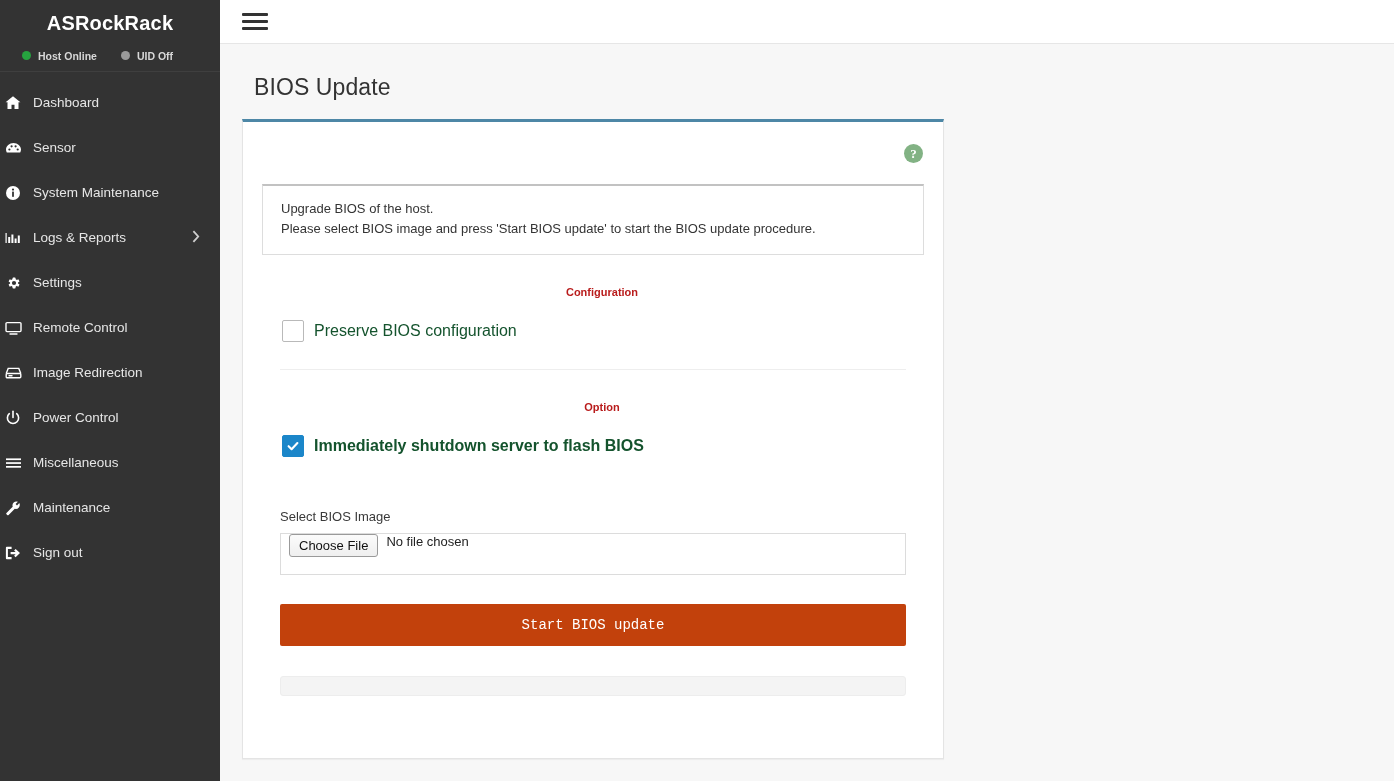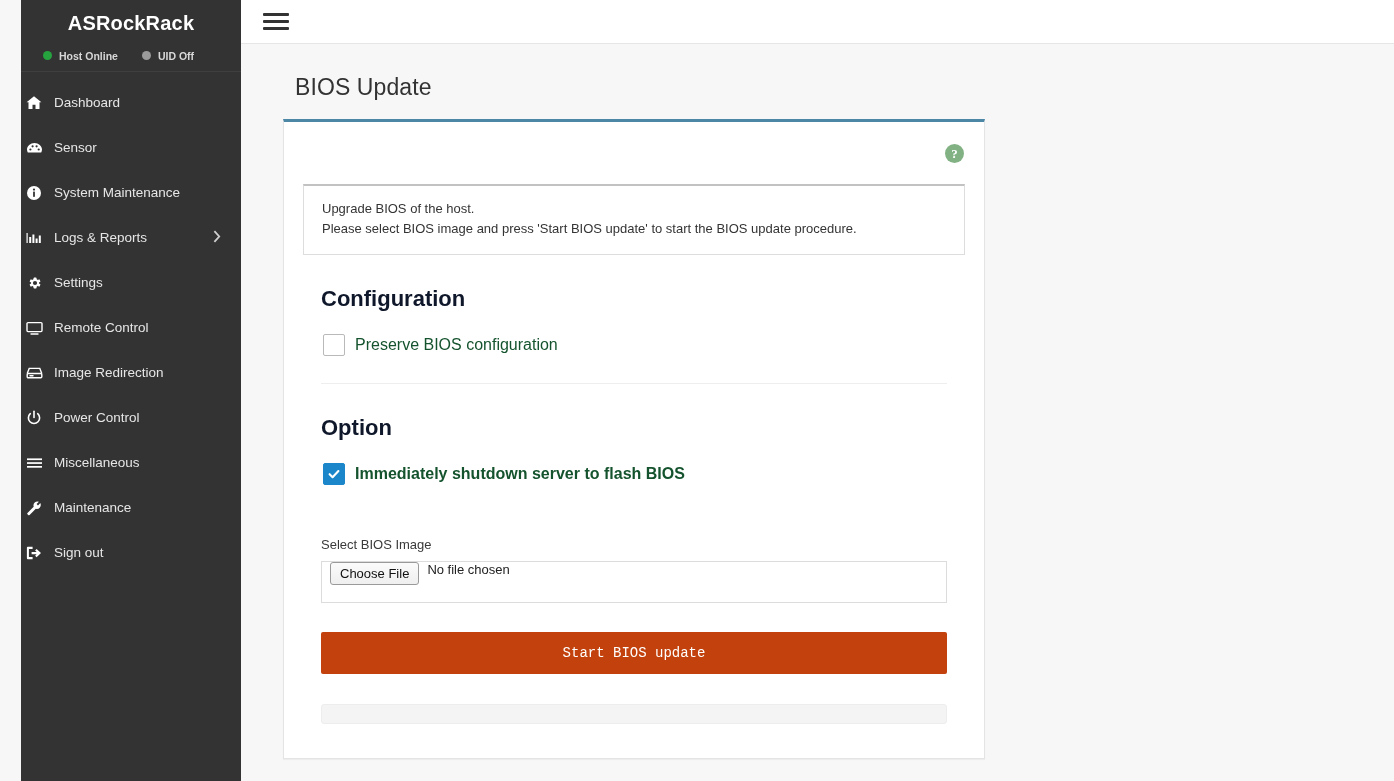--- a/index.html
+++ b/index.html
@@ -10,21 +10,20 @@
     font-family: "Liberation Sans", sans-serif;
     -webkit-font-smoothing: antialiased;
   }
   .app { display: flex; width: 1394px; height: 781px; }
 
   
   .sidebar {
     width: 220px; flex: 0 0 220px; height: 781px;
     background: #333333; color: #ffffff;
     overflow: hidden;
-    margin-left: 21px;
   }
   .brand {
     height: 46px; line-height: 46px;
     text-align: center;
     font-size: 20px; font-weight: bold;
     color: #ffffff; letter-spacing: .2px;
   }
   .status-row {
     display: flex; align-items: center;
     padding: 0 0 0 22px; gap: 24px;
@@ -70,21 +69,21 @@
     border-bottom: 1px solid #e6e6e6;
     display: flex; align-items: center;
     padding-left: 22px;
   }
   .hamburger { width: 26px; cursor: pointer; }
   .hamburger span {
     display: block; height: 3px; background: #333333;
     border-radius: 1px; margin: 4px 0;
   }
 
-  .content { flex: 1 1 auto; overflow: hidden; padding-left: 14px; margin-left: 20px; }
+  .content { flex: 1 1 auto; overflow: hidden; padding-left: 14px; }
   .page-title {
     font-size: 23px; font-weight: normal;
     color: #333333;
     padding: 30px 0 18px 20px;
     letter-spacing: .1px;
   }
 
   .card {
     width: 702px; margin-left: 8px;
     background: #ffffff;
@@ -115,22 +114,23 @@
     border-top: 2px solid #c2c2c2;
     padding: 13px 0 14px 18px;
     font-size: 13px; color: #343434; line-height: 1.56;
   }
   .notice-box div { white-space: nowrap; }
 
   .section {
     padding: 0 0 0 18px;
   }
   .section-title {
-    font-size: 22px; font-weight: bold; color: #0f172a;
+    font-size: 11px; font-weight: bold; color: #b91c1c;
     padding: 31px 0 0 0;
+    text-align: center;
   }
   .check-row {
     display: flex; align-items: center;
     padding: 22px 0 0 2px;
     gap: 10px;
   }
   .cbox {
     width: 22px; height: 22px; flex: 0 0 22px;
     border: 1px solid #b9b9b9; background: #ffffff;
     border-radius: 2px; cursor: pointer;

